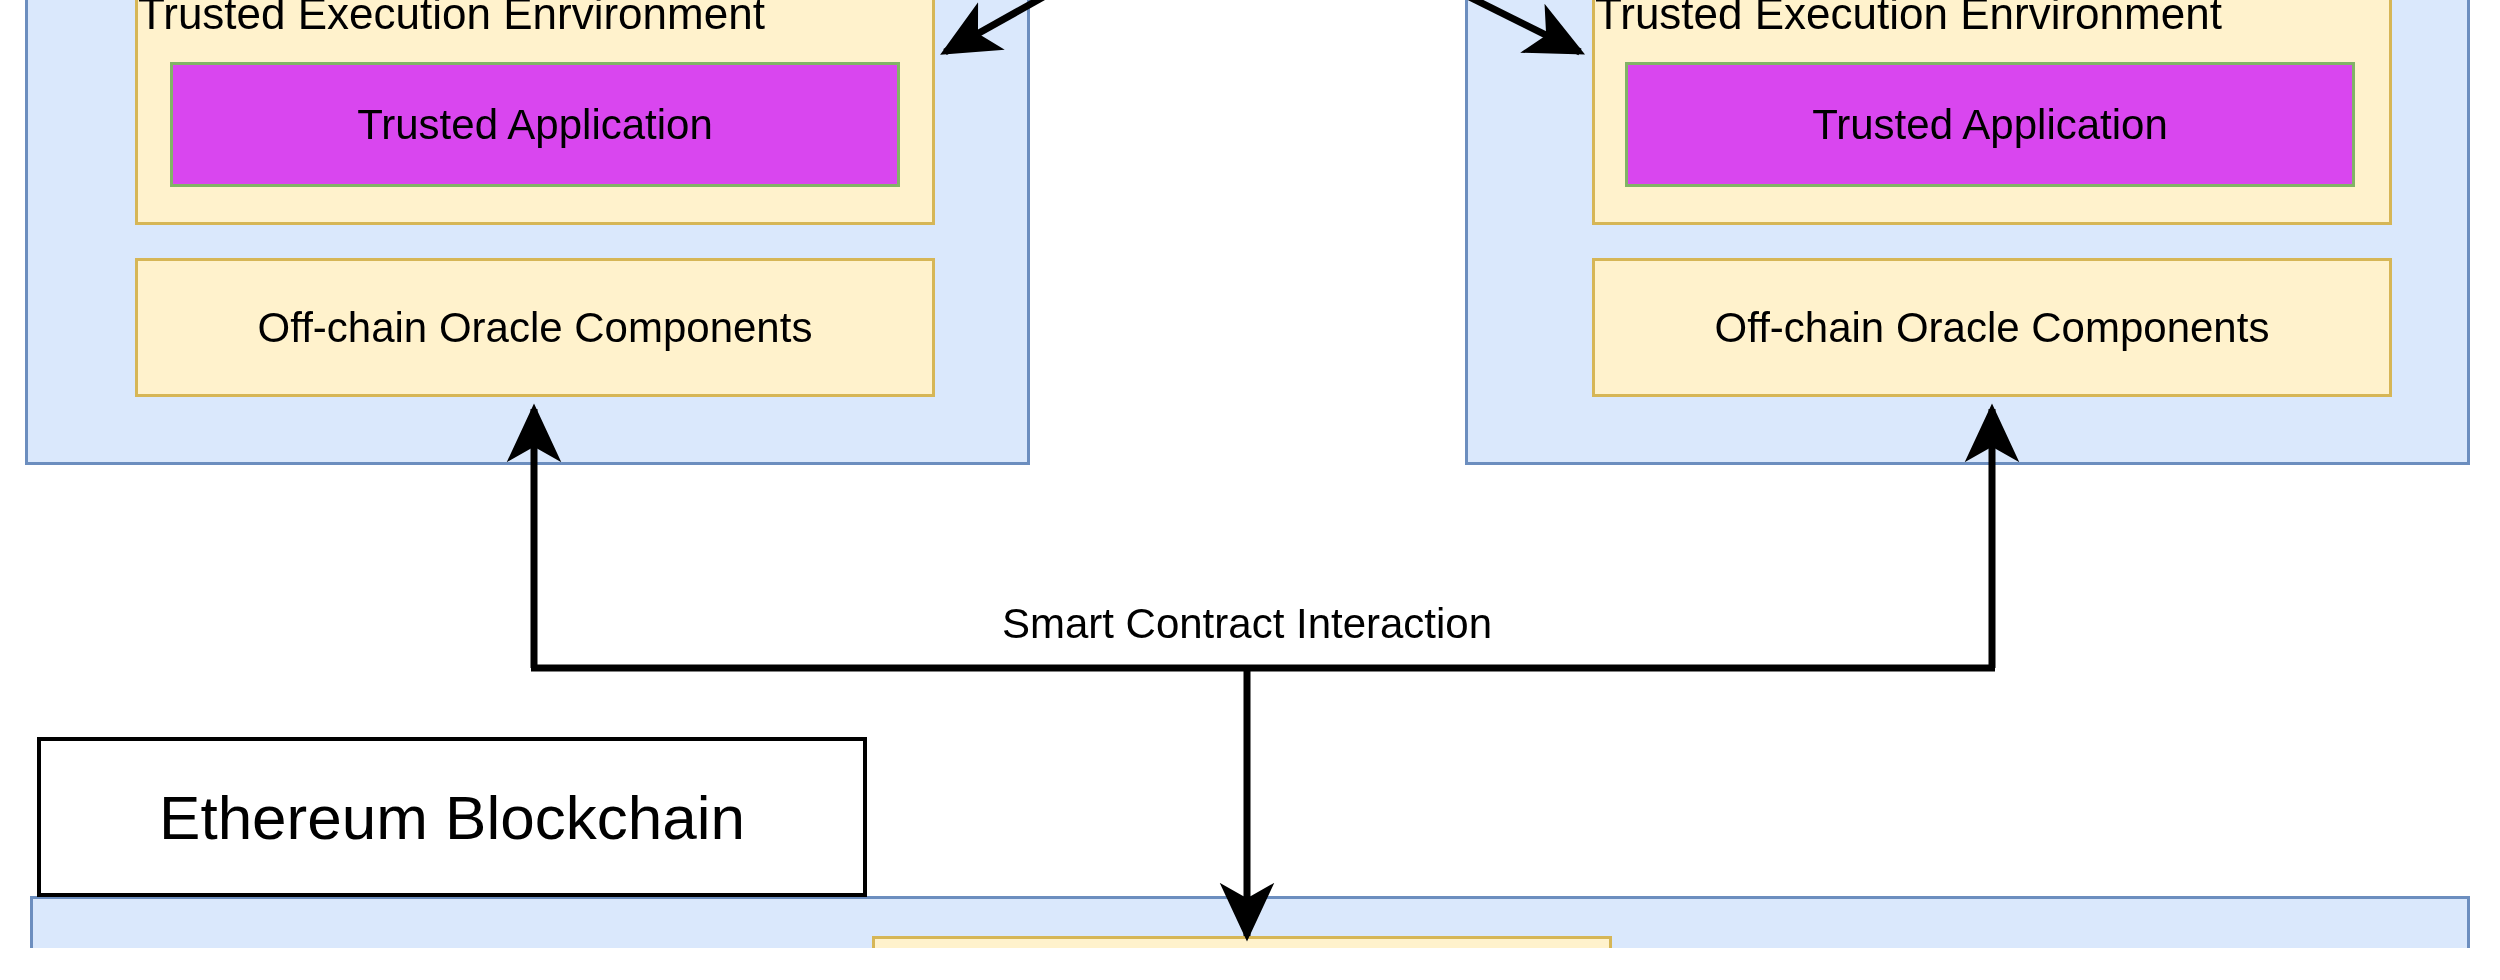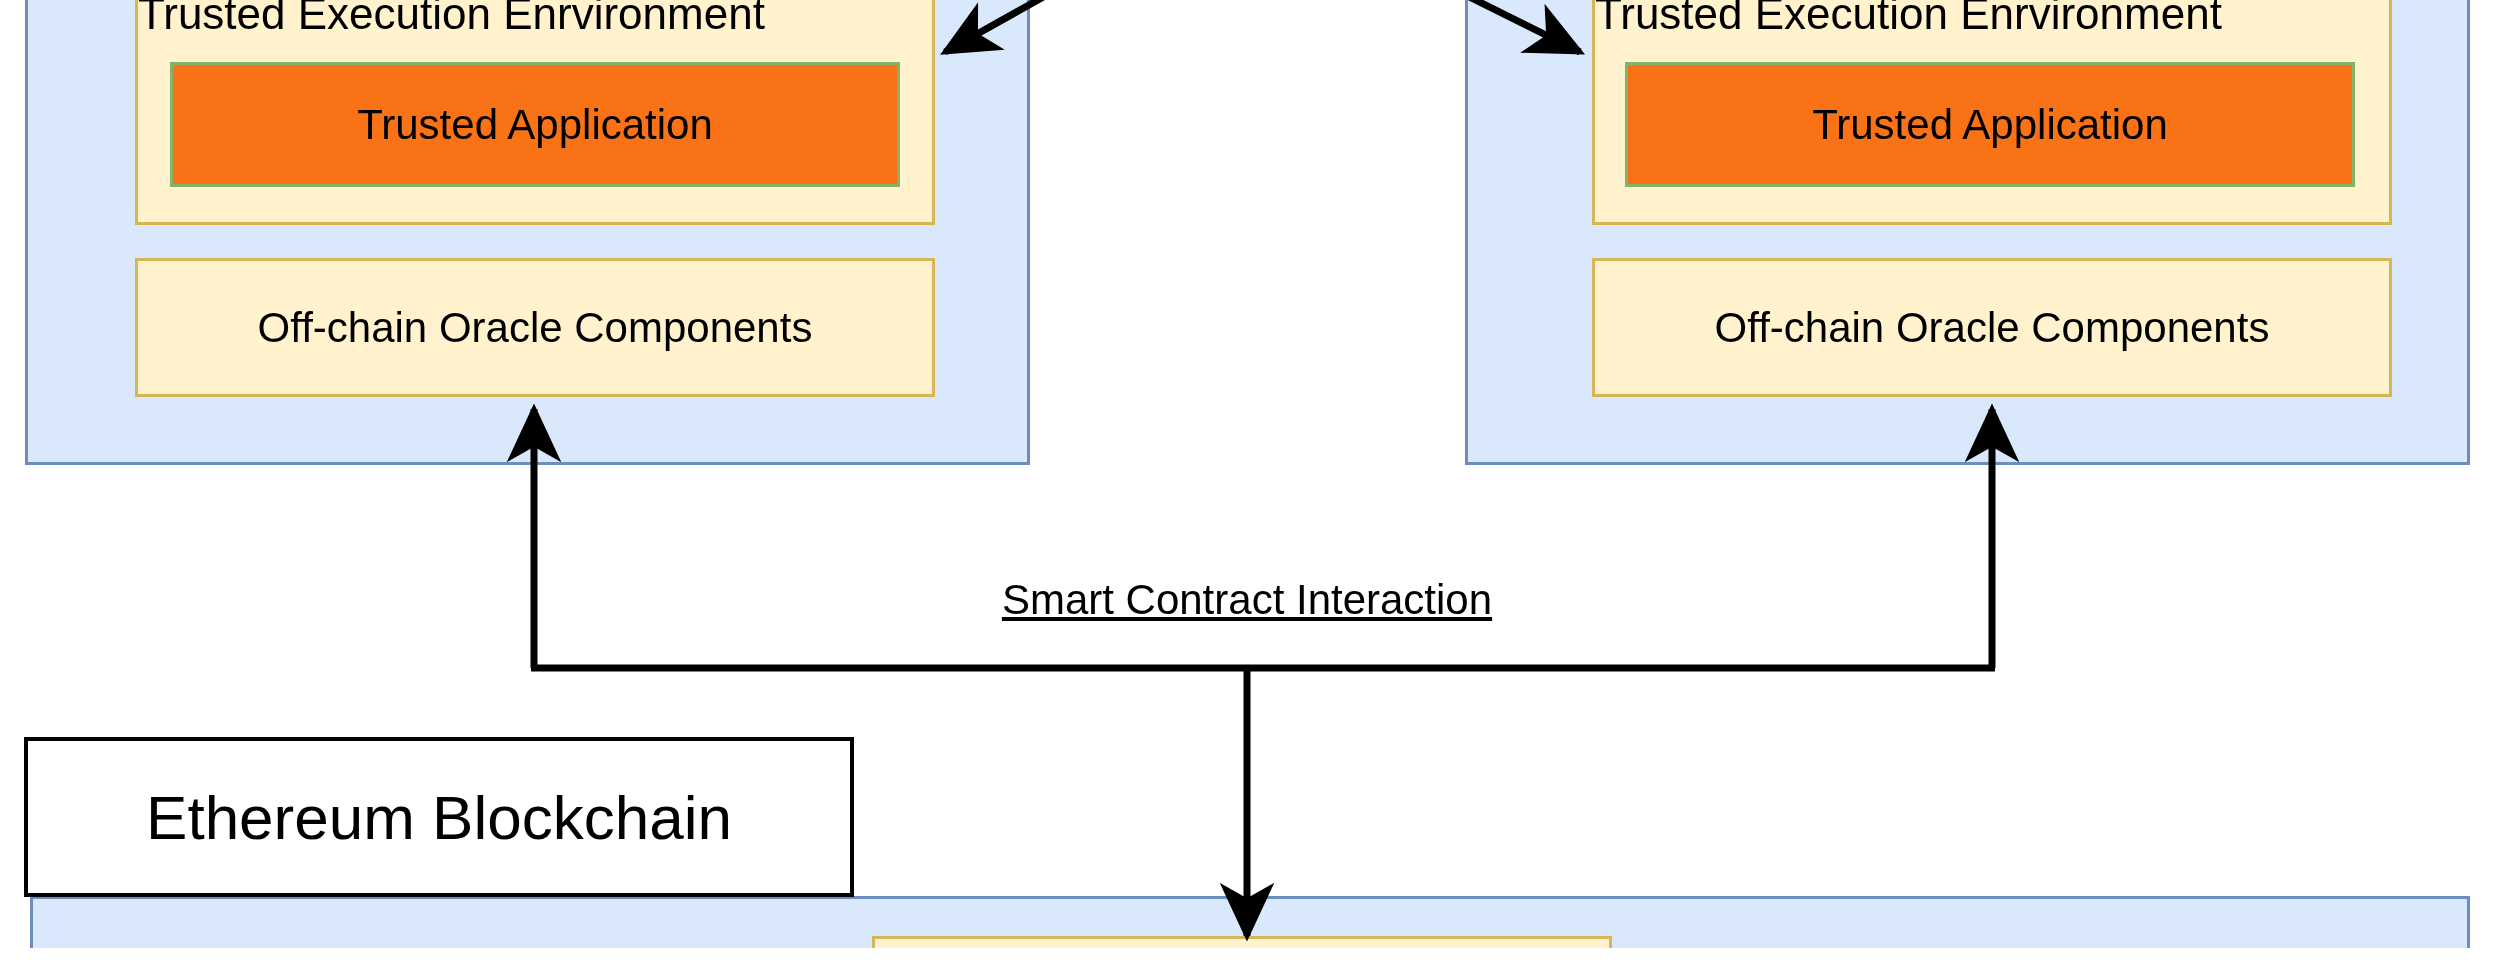--- a/index.html
+++ b/index.html
@@ -27,21 +27,21 @@
 
   
   .yellow-box {
     background: #ffe6cc;
     background: #fff2cc;
     border: 3px solid #d6b656;
   }
 
   
   .green-box {
-    background: #f97316;
+    background: #d946ef;
     border: 3px solid #82b366;
   }
 
   
   .white-label-box {
     background: #ffffff;
     border: 4px solid #000000;
   }
 
   .tee-title {
@@ -124,21 +124,21 @@
   <div class="abs yellow-box" style="left:1592px; top:258px; width:800px; height:139px;">
     <div class="center-label">Off-chain Oracle Components</div>
   </div>
 
   <div class="abs node-panel" style="left:30px; top:896px; width:2440px; height:300px;"></div>
 
   <div class="abs yellow-box" style="left:872px; top:936px; width:740px; height:150px;">
     <div class="center-label"></div>
   </div>
 
-  <div class="abs white-label-box" style="left:24px; top:737px; width:830px; height:160px;">
+  <div class="abs white-label-box" style="left:37px; top:737px; width:830px; height:160px;">
     <div class="eth-label">Ethereum Blockchain</div>
   </div>
 
   <svg class="overlay" viewBox="0 0 2500 980">
     <defs>
       <marker id="arrowhead" markerWidth="9" markerHeight="9" refX="7.6" refY="4.5" orient="auto" markerUnits="strokeWidth">
         <path d="M0,0.6 L8.4,4.5 L0,8.4 L2.2,4.5 Z" fill="#000000"></path>
       </marker>
     </defs>
 
@@ -148,15 +148,15 @@
 
     <path d="M534,668 L534,409" fill="none" stroke="#000000" stroke-width="7" marker-end="url(#arrowhead)"></path>
 
     <path d="M1992,668 L1992,409" fill="none" stroke="#000000" stroke-width="7" marker-end="url(#arrowhead)"></path>
 
     <line x1="531" y1="668" x2="1995" y2="668" stroke="#000000" stroke-width="7"></line>
 
     <path d="M1247,668 L1247,936" fill="none" stroke="#000000" stroke-width="7" marker-end="url(#arrowhead)"></path>
   </svg>
 
-  <div class="free-label" style="left:947px; top:576px; width:600px;text-decoration:underline;">Smart Contract Interaction</div>
+  <div class="free-label" style="left:947px; top:600px; width:600px;">Smart Contract Interaction</div>
 
 </div>
 
 </body></html>

